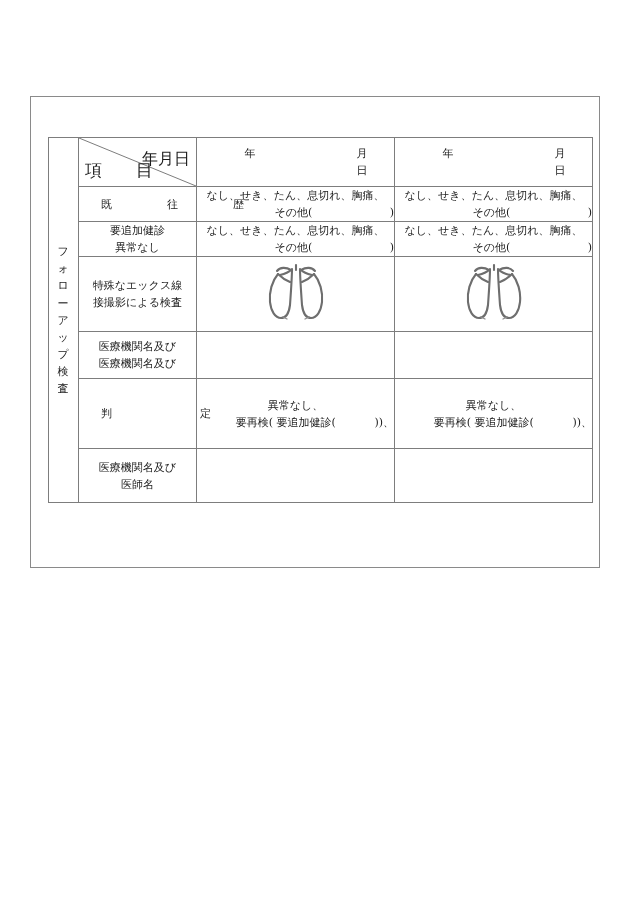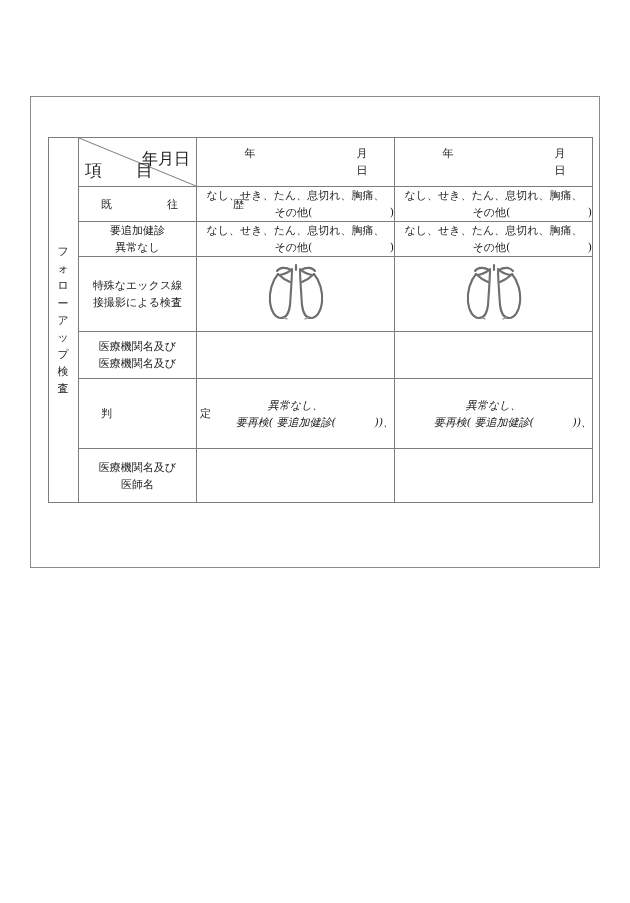--- a/index.html
+++ b/index.html
@@ -140,21 +140,21 @@
     padding: 2px 0;
   }
   .img-cell svg {
     display: block;
     margin: 0 auto;
   }
 
   
   .blank-cell { height: 46px; }
   .blank-cell-tall { height: 53px; }
-  .judge-cell { height: 69px; font-style: italic; }
+  .judge-cell { height: 69px; }
 </style>
 </head>
 <body>
 
 <div id="page-frame"></div>
 
 <table id="form-table">
   <colgroup>
     <col class="col-vert">
     <col class="col-item">

